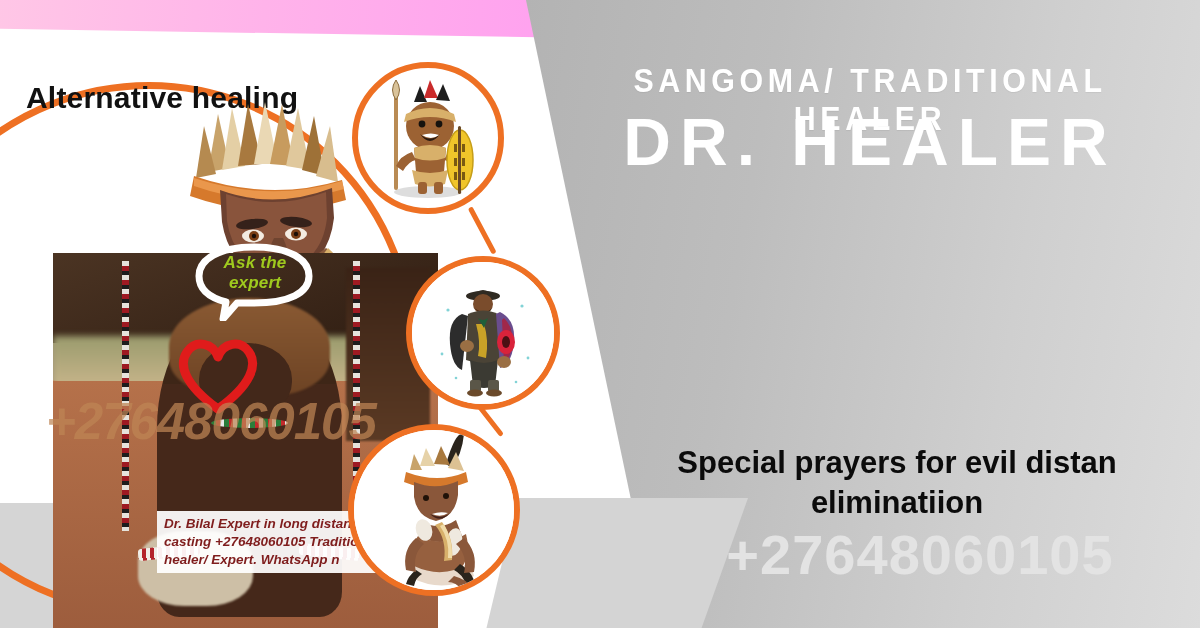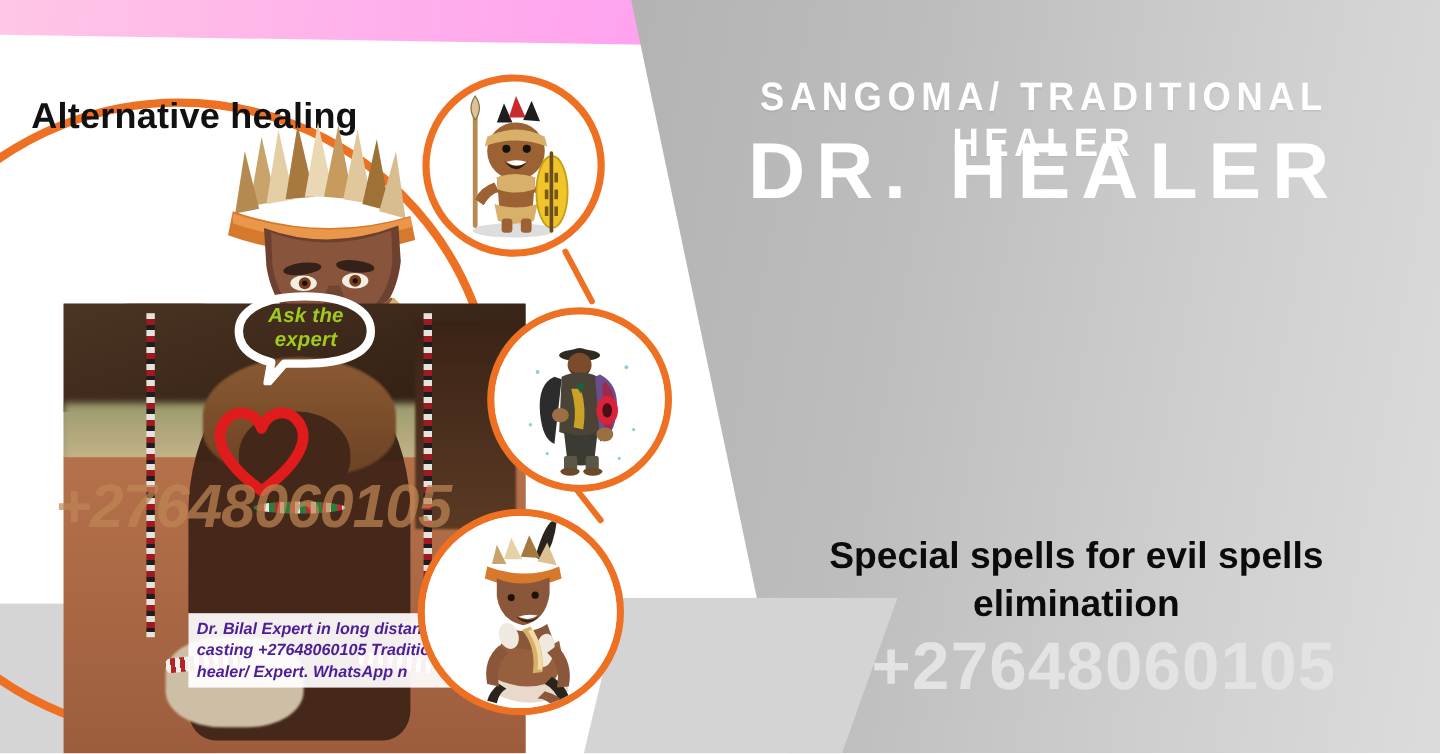--- a/index.html
+++ b/index.html
@@ -119,21 +119,21 @@
     color:rgba(190,133,84,.72);letter-spacing:-1px;white-space:nowrap;
     font-family:"Liberation Sans", sans-serif;
   }
 
   
   #photo-caption{
     position:absolute;left:157px;top:511px;width:235px;
     background:rgba(255,255,255,.93);
     padding:4px 6px 5px 7px;
     font-size:13.5px;line-height:1.32;font-weight:bold;font-style:italic;
-    color:#4c1d95;
+    color:#7f1d1d;
     font-family:"Liberation Sans", sans-serif;
     overflow:hidden;white-space:nowrap;
   }
   #photo-caption div{overflow:hidden;text-overflow:clip;}
 
   
   #hero-warrior{position:absolute;left:150px;top:98px;width:250px;height:200px;}
 
   
   .thumb{
@@ -412,16 +412,16 @@
 
       <path d="M62 108 q-14 12 -10 32 l10 2 q-4 -18 8 -28 Z" fill="#8a573a"></path>
       <path d="M110 108 q14 14 10 34 l-10 1 q4 -18 -8 -29 Z" fill="#8a573a"></path>
 
       <path d="M100 146 q14 4 18 12 l-10 2 q-6 -8 -14 -8 Z" fill="#8a573a"></path>
     </svg>
   </div>
 
   <div id="kicker">SANGOMA/ TRADITIONAL HEALER</div>
   <div id="headline">DR. HEALER</div>
-  <div id="prayers">Special spells for  evil spells eliminatiion</div>
+  <div id="prayers">Special prayers for  evil distan eliminatiion</div>
   <div id="phone-watermark">+27648060105</div>
 
 </div>
 
 </body></html>

